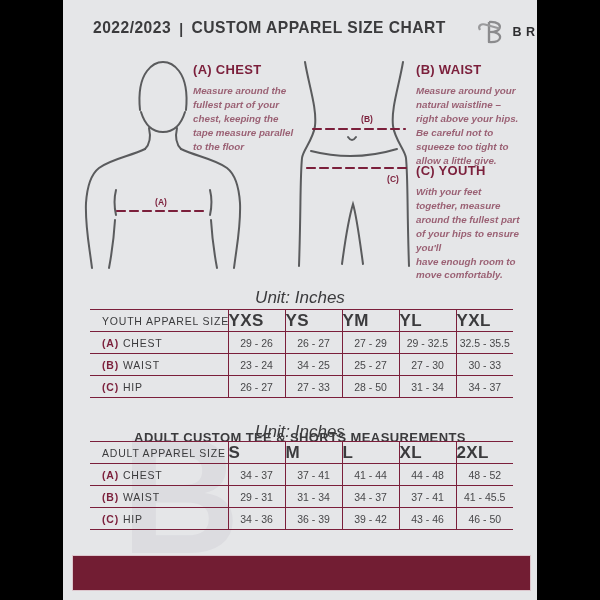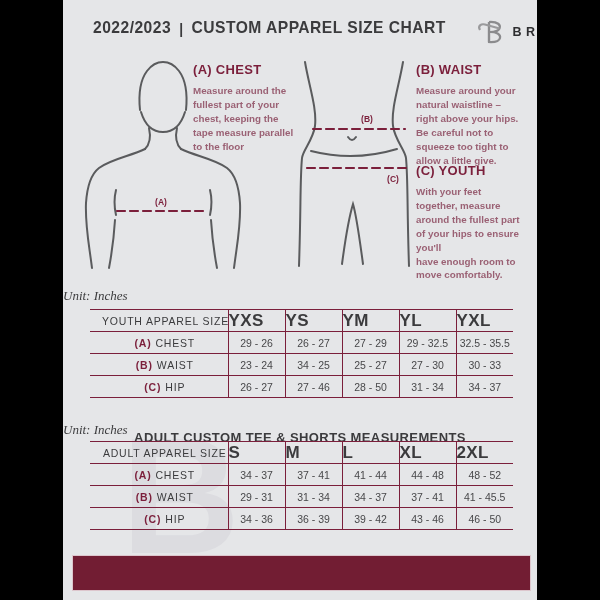--- a/index.html
+++ b/index.html
@@ -21,42 +21,42 @@
   .hdr{position:absolute;left:30px;right:6px;top:18px;height:30px;display:flex;align-items:flex-start;}
   .hdr-left{display:flex;align-items:center;gap:9px;transform:scaleX(0.92);transform-origin:left center;white-space:nowrap;}
   .hdr-year,.hdr-title{font-size:17px;font-weight:bold;color:var(--ink);letter-spacing:0.5px;}
   .hdr-sep{font-size:15px;color:var(--ink);font-weight:bold;}
   .hdr-right{margin-left:auto;display:flex;align-items:center;gap:8px;}
   .brand{font-size:12.5px;font-weight:bold;color:#2e2e30;letter-spacing:4.5px;white-space:nowrap;}
 
   
   .inst{position:absolute;z-index:2;}
   .inst h3{font-size:13px;font-weight:bold;color:var(--maroon);letter-spacing:0.3px;margin-bottom:7px;}
-  .inst p{font-size:9.8px;color:var(--maroon-soft);line-height:1.42;white-space:pre-line;font-weight:bold;opacity:.85;}
+  .inst p{font-size:9.8px;font-style:italic;color:var(--maroon-soft);line-height:1.42;white-space:pre-line;font-weight:bold;opacity:.85;}
   .inst-a{left:130px;top:62px;width:126px;}
   .inst-b{left:353px;top:62px;width:126px;}
   .inst-c{left:353px;top:163px;width:128px;}
 
   .fig{position:absolute;z-index:1;}
   .fig-torso{left:12px;top:58px;}
   .fig-lower{left:228px;top:58px;}
   .fig path,.fig ellipse{fill:none;stroke:var(--figure);stroke-width:2;stroke-linecap:round;}
   .fig .dash{stroke:var(--maroon);stroke-width:2.2;stroke-dasharray:8 5;}
   .fig text{font-family:"Liberation Sans",sans-serif;font-size:8.5px;font-weight:bold;fill:var(--maroon);}
 
   
   .sec-title{position:absolute;left:0;width:100%;text-align:center;font-size:13px;font-weight:bold;color:var(--ink);letter-spacing:0.4px;z-index:2;}
-  .sec-unit{position:absolute;left:0;width:100%;font-size:13px;font-style:italic;color:var(--ink);z-index:2;font-family:Liberation Serif, serif;}
+  .sec-unit{position:absolute;left:0;width:100%;text-align:center;font-size:17px;font-style:italic;color:var(--ink);z-index:2;}
 
   
   .size-table{position:absolute;left:27px;width:423px;border-collapse:collapse;table-layout:fixed;z-index:2;border-bottom:1.8px solid var(--maroon);}
   .size-table td{border-top:1.8px solid var(--maroon);height:22px;vertical-align:middle;overflow:hidden;}
   .size-table td + td{border-left:1.2px solid var(--maroon);}
   .size-table .col-label{width:138px;}
-  .size-table td.lbl{padding-left:12px;font-size:10.5px;color:var(--ink);letter-spacing:0.8px;white-space:nowrap;text-align:center;}
+  .size-table td.lbl{padding-left:12px;font-size:10.5px;color:var(--ink);letter-spacing:0.8px;white-space:nowrap;}
   .size-table td.lbl .pre{color:var(--maroon);font-weight:bold;margin-right:4px;}
   .size-table td.szh{font-size:17px;font-weight:bold;color:var(--ink);text-align:left;letter-spacing:0.4px;}
   .size-table td.val{font-size:10.5px;color:var(--ink-soft);text-align:center;white-space:nowrap;}
   .tbl-youth{top:309px;}
   .tbl-adult{top:441px;}
   .t-youth{top:272px;} .u-youth{top:288px;}
   .t-adult{top:406px;margin-top:24px;} .u-adult{top:422px;}
 
   .watermark{position:absolute;left:58px;top:414px;font-size:165px;line-height:1;font-weight:bold;color:var(--watermark);z-index:0;letter-spacing:0;}
   .bottom-bar{position:absolute;left:10px;top:556px;width:457px;height:34px;background:var(--maroon-deep);box-shadow:0 0 0 1px #ddc6cd;z-index:3;}
@@ -172,21 +172,21 @@
           <td class="lbl"><span class="pre">(B)</span><span>WAIST</span></td>
           <td class="val">23 - 24</td>
           <td class="val">34 - 25</td>
           <td class="val">25 - 27</td>
           <td class="val">27 - 30</td>
           <td class="val">30 - 33</td>
         </tr>
         <tr>
           <td class="lbl"><span class="pre">(C)</span><span>HIP</span></td>
           <td class="val">26 - 27</td>
-          <td class="val">27 - 46</td>
+          <td class="val">27 - 33</td>
           <td class="val">28 - 50</td>
           <td class="val">31 - 34</td>
           <td class="val">34 - 37</td>
         </tr>
       </tbody>
     </table>
 
     <div class="sec-title t-adult">ADULT CUSTOM TEE &amp; SHORTS MEASUREMENTS</div>
     <div class="sec-unit u-adult">Unit: Inches</div>
     <table class="size-table tbl-adult">

